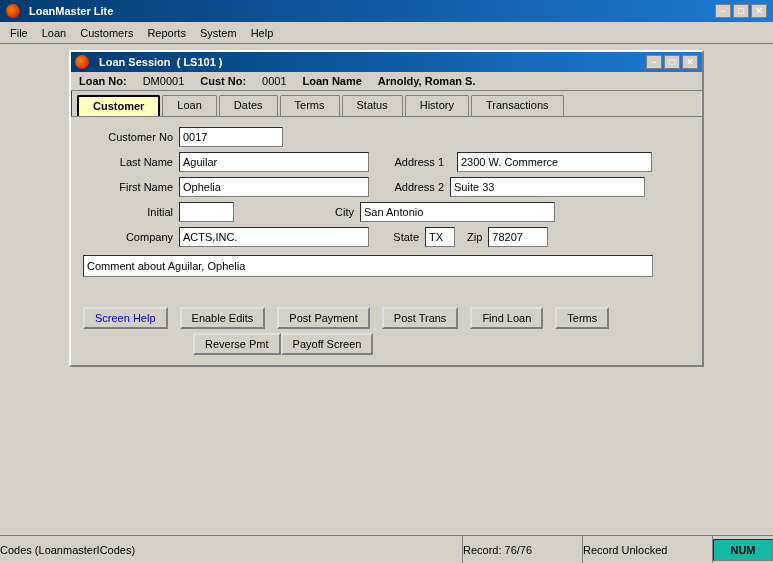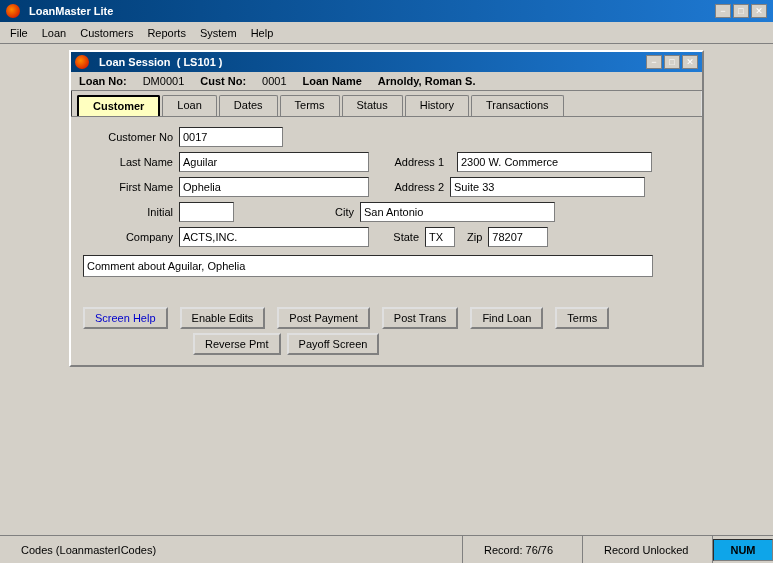--- a/index.html
+++ b/index.html
@@ -195,21 +195,20 @@
 
     
     .btn-row {
       display: flex;
       gap: 12px;
       align-items: center;
       margin-top: 12px;
     }
     .btn-row-2 {
       display: flex;
-      gap: 6px;
       margin-top: 4px;
       padding-left: 0;
     }
     .win-btn {
       background: #d4d0c8;
       border: 2px solid;
       border-color: #dfdfdf #808080 #808080 #dfdfdf;
       padding: 3px 10px;
       font-size: 11px;
       font-family: inherit;
@@ -225,32 +224,32 @@
       position: fixed;
       bottom: 0;
       width: 773px;
       height: 28px;
       background: #d4d0c8;
       border-top: 1px solid #808080;
       display: flex;
       align-items: center;
     }
     .status-section {
-      padding: 2px 21px;
+      padding: 2px 0;
       border-right: 1px solid #808080;
       font-size: 11px;
       height: 100%;
       display: flex;
       align-items: center;
     }
     .status-section.flex1 { flex: 1; }
     .status-num {
       margin-left: auto;
       padding: 2px 8px;
-      background: #0ea5e9;
+      background: #14b8a6;
       border: 1px inset #808080;
       font-size: 11px;
       font-weight: bold;
       width: 60px;
       text-align: center;
       height: 22px;
       display: flex;
       align-items: center;
       justify-content: center;
     }

